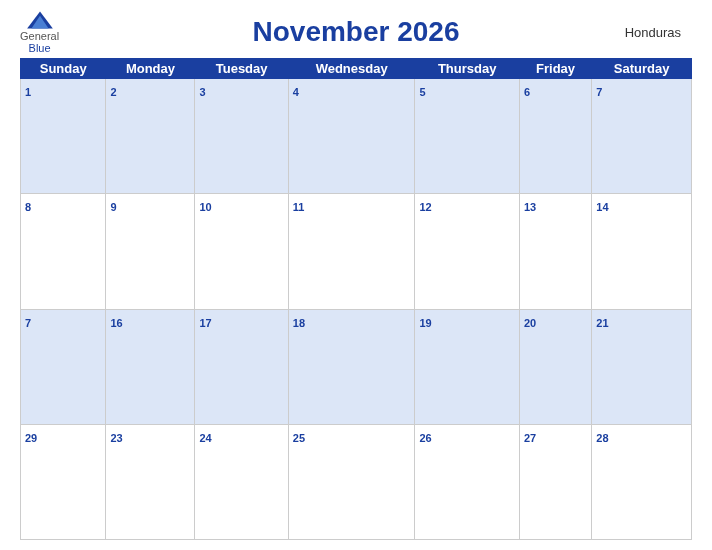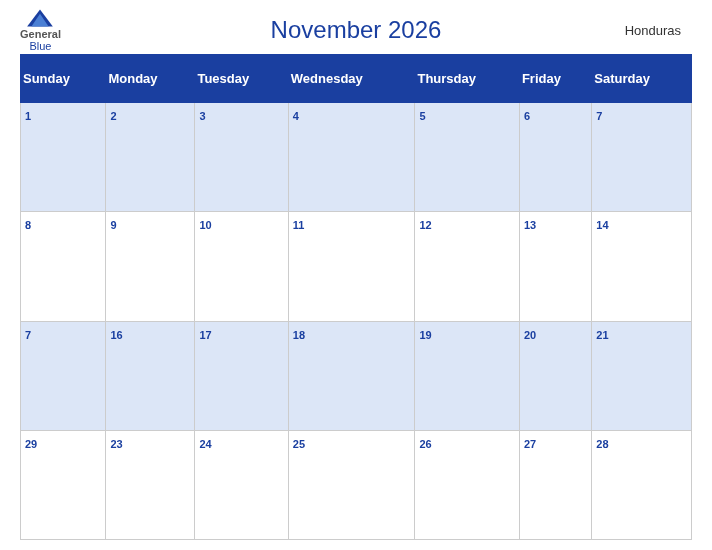--- a/index.html
+++ b/index.html
@@ -28,61 +28,61 @@
       position: absolute;
       left: 0;
       display: flex;
       flex-direction: column;
       align-items: center;
     }
 
     .logo-text-general {
       font-size: 11px;
       color: #555;
-      font-weight: bold;
+      font-weight: normal;
     }
 
     .logo-text-blue {
       font-size: 11px;
       color: #1a3fa0;
       font-weight: normal;
     }
 
     .logo-icon {
       width: 30px;
       height: 20px;
     }
 
     .month-title {
-      font-size: 24px;
+      font-size: 28px;
       color: #1a3fa0;
-      font-weight: normal;
+      font-weight: bold;
       text-align: center;
     }
 
     .country-label {
       position: absolute;
       right: 11px;
       font-size: 13px;
       color: #333;
     }
 
     .calendar {
       width: 100%;
       border-collapse: collapse;
       flex: 1;
     }
 
     .calendar thead th {
       background-color: #1a3fa0;
       color: #fff;
-      text-align: left;
+      text-align: center;
       font-size: 13px;
       font-weight: bold;
-      padding: 16px 2px;
+      padding: 2px 2px;
       border: 1px solid #1a3fa0;
     }
 
     .calendar tbody tr {
       height: 72px;
     }
 
     .calendar tbody td {
       border: 1px solid #ccc;
       vertical-align: top;

